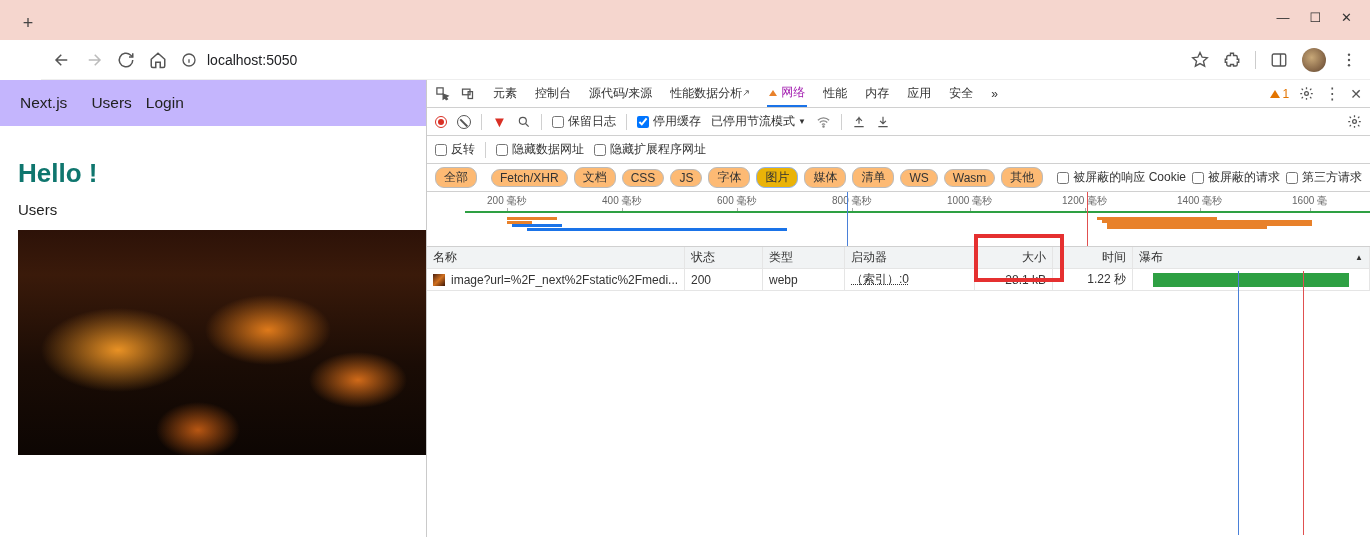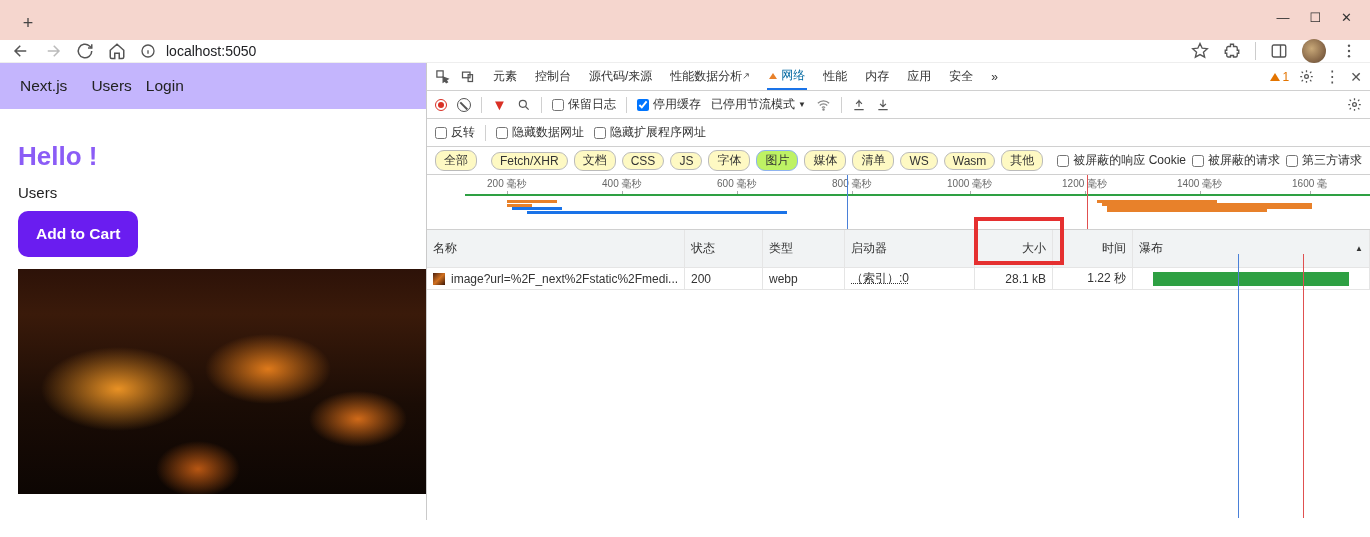--- a/index.html
+++ b/index.html
@@ -8,56 +8,56 @@
     
     .titlebar { height: 40px; background: #f5d6ce; display: flex; align-items: flex-end; padding-left: 8px; }
     .tab { background: #fff; border-radius: 10px 10px 0 0; height: 34px; width: 240px; display: flex; align-items: center; padding: 0 10px; gap: 8px; font-size: 12.5px; color: #333; }
     .tab-favicon { width: 16px; height: 16px; background: #333; border-radius: 50%; display: flex; align-items: center; justify-content: center; }
     .tab-favicon svg { width: 10px; height: 10px; }
     .tab-close { margin-left: auto; color: #555; font-size: 14px; cursor: pointer; }
     .newtab { width: 28px; height: 28px; display: flex; align-items: center; justify-content: center; color: #444; font-size: 18px; margin-left: 6px; margin-bottom: 3px; cursor: pointer; }
     .winctrl { margin-left: auto; display: flex; gap: 20px; padding-right: 18px; align-items: center; height: 100%; padding-bottom: 6px; }
     .winctrl span { font-size: 13px; color: #333; cursor: pointer; font-family: "Segoe UI Symbol", sans-serif; }
     
-    .toolbar { height: 23px; background: #fff; display: flex; align-items: center; padding: 0 12px; gap: 14px; border-bottom: 1px solid #eee; }
+    .toolbar { height: 40px; background: #fff; display: flex; align-items: center; padding: 0 12px; gap: 14px; border-bottom: 1px solid #eee; margin-left: 41px; }
     .tbtn { color: #555; display: flex; align-items: center; cursor: pointer; }
     .tbtn.disabled { color: #bbb; }
     .tbtn svg { width: 18px; height: 18px; }
     .url { display: flex; align-items: center; color: #555; font-size: 14px; gap: 10px; flex: 1; }
     .url-host { color: #202124; }
     .rightctl { display: flex; align-items: center; gap: 14px; color: #555; }
     .divider { width: 1px; height: 18px; background: #ccc; }
     .avatar { width: 24px; height: 24px; border-radius: 50%; background: radial-gradient(circle at 40% 40%, #c8a878 0%, #8a6a4a 60%, #5a4530 100%); }
     
     
     .main { display: flex; height: calc(537px - 80px); }
     
     
     .page { width: 460px; background: #fff; overflow: hidden; }
     .nav { height: 46px; background: #c4b5fd; display: flex; align-items: center; gap: 24px; padding: 0 20px; font-size: 15.5px; color: #222; }
     .nav a { cursor: pointer; }
     .page-body { padding: 18px; }
-    .page-body h1 { font-size: 26px; font-weight: 800; margin: 14px 0 12px; color: #8b5cf6; }
+    .page-body h1 { font-size: 26px; font-weight: 800; margin: 14px 0 12px; color: #0f766e; }
     .users { font-size: 15px; color: #222; margin-bottom: 10px; }
     .btn-cart { background: #6a1df0; color: #fff; border: none; padding: 14px 18px; border-radius: 10px; font-size: 15.5px; font-weight: 600; cursor: pointer; }
     .fireimg { margin-top: 12px; width: 420px; height: 225px; border-radius: 0; background: 
       radial-gradient(ellipse 110px 60px at 100px 120px, rgba(255,160,40,.9), transparent 70%),
       radial-gradient(ellipse 90px 50px at 250px 100px, rgba(255,140,30,.85), transparent 70%),
       radial-gradient(ellipse 70px 40px at 340px 150px, rgba(255,130,30,.8), transparent 70%),
       radial-gradient(ellipse 60px 40px at 180px 200px, rgba(255,120,25,.7), transparent 70%),
       linear-gradient(180deg, #2d1208 0%, #3a1a0a 20%, #1a0c05 60%, #0d0603 100%);
     }
     
     
     .devtools { flex: 1; display: flex; flex-direction: column; border-left: 1px solid #cacaca; background: #fff; font-size: 12px; color: #333; }
     .dt-head { height: 28px; display: flex; align-items: center; border-bottom: 1px solid #d0d0d0; padding: 0 8px; gap: 10px; }
     .dt-head .ico { width: 15px; height: 15px; color: #555; cursor: pointer; }
     .dt-tabs { display: flex; gap: 14px; margin-left: 6px; align-items: center; height: 100%; justify-content: space-between; }
     .dt-tab { color: #333; cursor: pointer; padding: 0 2px; white-space: nowrap; height: 100%; display: flex; align-items: center; }
-    .dt-tab.active { color: #0369a1; border-bottom: 2px solid #1a73e8; }
+    .dt-tab.active { color: #a21caf; border-bottom: 2px solid #1a73e8; }
     .dt-tab.netlabel::before { content: ""; display: inline-block; width: 0; height: 0; border-left: 4px solid transparent; border-right: 4px solid transparent; border-bottom: 6px solid #e8812a; margin-right: 4px; vertical-align: 0px;}
     .dt-head-right { margin-left: auto; display: flex; align-items: center; gap: 10px; color: #555; }
     .warn-tri { display: inline-flex; align-items: center; gap: 3px; color: #e37400; font-size: 12px; }
     .warn-tri::before { content: ""; display: inline-block; width: 0; height: 0; border-left: 5px solid transparent; border-right: 5px solid transparent; border-bottom: 8px solid #e37400; }
     
     .dt-row2 { height: 28px; display: flex; align-items: center; border-bottom: 1px solid #d0d0d0; padding: 0 8px; gap: 10px; }
     .rec { width: 12px; height: 12px; border: 1.5px solid #d93025; border-radius: 50%; display: flex; align-items: center; justify-content: center; }
     .rec::after { content: ""; width: 6px; height: 6px; background: #d93025; border-radius: 50%; }
     .noentry { width: 14px; height: 14px; border: 1.5px solid #555; border-radius: 50%; position: relative; }
     .noentry::after { content: ""; position: absolute; left: 1px; right: 1px; top: 50%; height: 1.5px; background: #555; transform: rotate(45deg); }
@@ -68,39 +68,39 @@
     .chk input { width: 12px; height: 12px; }
     .disabled-text { color: #888; }
     .dropdown { color: #333; display: flex; align-items: center; gap: 3px; }
     .wifi { color: #888; }
     .gear { color: #555; cursor: pointer; margin-left: auto; }
     
     .dt-row3 { height: 28px; display: flex; align-items: center; border-bottom: 1px solid #d0d0d0; padding: 0 8px; gap: 10px; }
     .filter-input { border: 1px solid #aaa; height: 20px; width: 158px; padding: 0 6px; font-size: 12px; color: #888; }
     
     .dt-row4 { height: 28px; display: flex; align-items: center; border-bottom: 1px solid #d0d0d0; padding: 0 8px; gap: 6px; }
-    .pill { border: 1px solid #bbb; border-radius: 9px; padding: 1px 8px; font-size: 12px; cursor: pointer; white-space: nowrap; background: #fef9c3; }
-    .pill.active { background: #bef264; border-color: #8fb3f0; }
+    .pill { border: 1px solid #bbb; border-radius: 9px; padding: 1px 8px; font-size: 12px; cursor: pointer; white-space: nowrap; background: #fdba74; }
+    .pill.active { background: #eab308; border-color: #8fb3f0; }
     
     
     .timeline { height: 55px; border-bottom: 1px solid #d0d0d0; position: relative; background: #fff; font-size: 10px; color: #666; }
     .tick { position: absolute; top: 2px; white-space: nowrap; }
     .tick::after { content: ""; position: absolute; left: 50%; top: 14px; width: 1px; height: 4px; background: #aaa; }
     .tl-top { position: absolute; top: 19px; left: 0; right: 0; height: 2px; background: linear-gradient(90deg, transparent 0%, transparent 4%, #2ea043 4%, #2ea043 100%); }
     .tl-bot { position: absolute; top: 25px; left: 0; right: 0; height: 20px; }
     .bar { position: absolute; height: 3px; }
     .bar.org { background: #e8812a; }
     .bar.bl { background: #1a73e8; }
     .vline-red { position: absolute; top: 0; bottom: 0; width: 1px; background: #e05050; }
     .vline-blue { position: absolute; top: 0; bottom: 0; width: 1px; background: #4a80d8; }
     
     
     .net-table { flex: 1; display: flex; flex-direction: column; position: relative; }
     .thead, .trow { display: flex; border-bottom: 1px solid #e5e5e5; align-items: center; font-size: 12px; }
-    .thead { background: #f1f3f4; height: 38px; color: #333; }
+    .thead { background: #f1f3f4; height: 22px; color: #333; }
     .th, .td { padding: 0 6px; border-right: 1px solid #e5e5e5; height: 100%; display: flex; align-items: center; white-space: nowrap; overflow: hidden; text-overflow: ellipsis; }
     .c-name { width: 258px; }
     .c-status { width: 78px; }
     .c-type { width: 82px; }
     .c-init { width: 130px; }
     .c-size { width: 78px; justify-content: flex-end; }
     .c-time { width: 80px; justify-content: flex-end; }
     .c-wf { flex: 1; position: relative; }
     .trow { height: 22px; }
     .trow .c-name { display: flex; gap: 6px; align-items: center; }
@@ -186,21 +186,20 @@
 
   <div class="page">
     <div class="nav">
       <a>Next.js</a>
       <a>Users</a>
       <a style="margin-left:-10px">Login</a>
     </div>
     <div class="page-body">
       <h1>Hello !</h1>
       <div class="users">Users</div>
-      <button class="btn-cart">Add to Cart</button>
       <div class="fireimg"></div>
     </div>
   </div>
 
   <div class="devtools">
 
     <div class="dt-head">
       <svg class="ico" viewBox="0 0 24 24" fill="none" stroke="currentColor" stroke-width="2">
           <rect x="3" y="3" width="10" height="10"></rect>
           <path d="m13 13 8 3-3 2 2 3-2 1-2-3-3 2z" fill="currentColor"></path>

